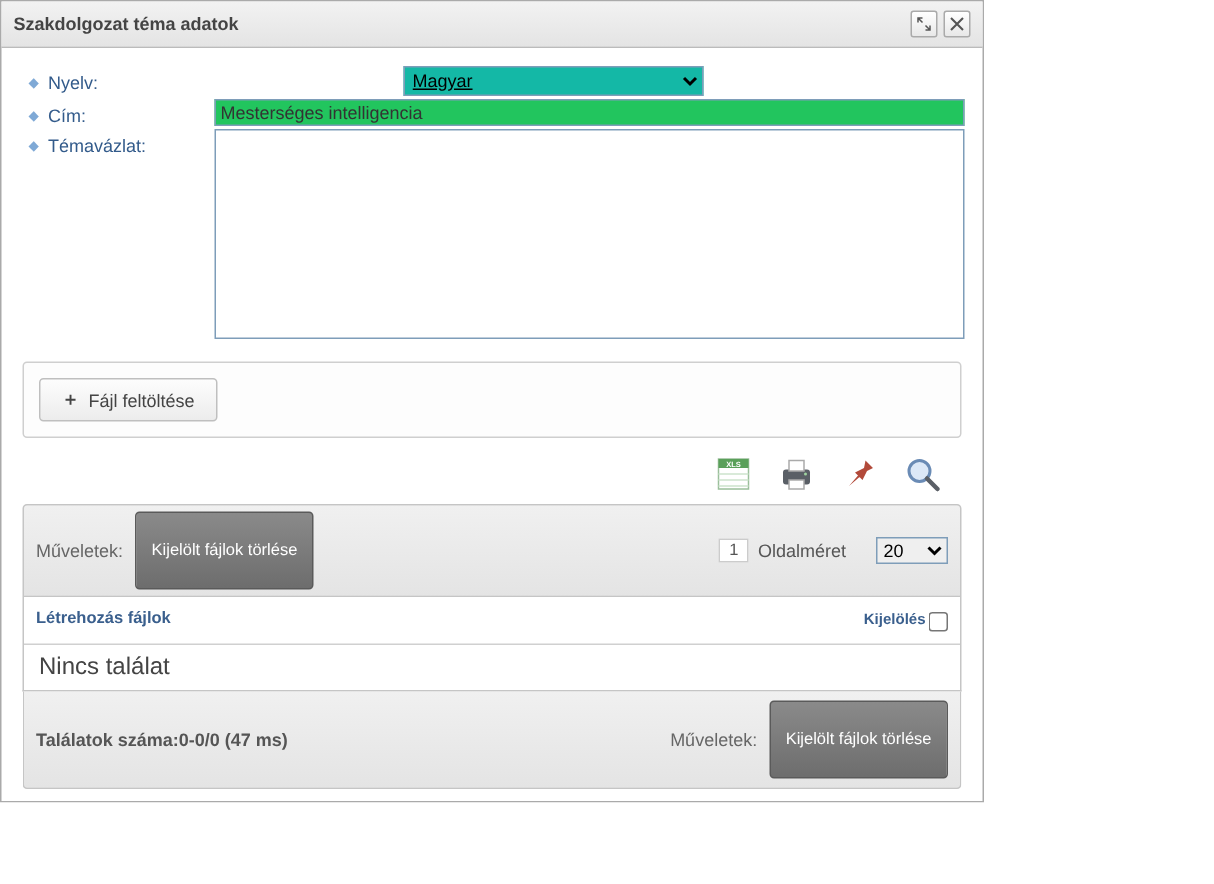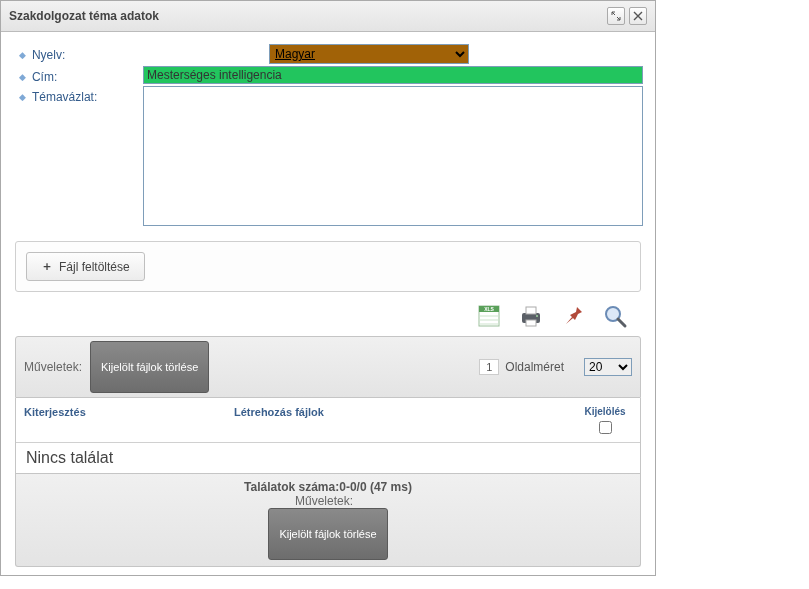--- a/index.html
+++ b/index.html
@@ -51,21 +51,21 @@
   }
   .diamond {
     color: #7fa9d6;
     font-size: 9px;
     line-height: 14px;
   }
   .form-field { flex: 1; padding-right: 4px; }
   select.lang {
     width: 200px;
     border: 1px solid #7e9db9;
-    background: #a16207;
+    background: #14b8a6;
     font-size: 12px;
     padding: 1px;
     text-decoration: underline;
   }
   input.title {
     width: 500px;
     border: 1px solid #7e9db9;
     background: #22c55e;
     padding: 1px 3px;
     font-size: 12px;
@@ -153,41 +153,41 @@
     font-weight: bold;
     color: #3a5f8d;
     font-size: 11px;
   }
   .col-name { flex: 0 0 160px; }
   .col-ext { flex: 0 0 210px; }
   .col-date { flex: 1; }
   .col-sel {
     flex: 0 0 70px;
     display: flex;
-    flex-direction: column;
+    flex-direction: row;
     align-items: center;
     padding: 4px;
     gap: 2px;
   }
   .col-sel .sel-label { font-size: 10px; color: #3a5f8d; font-weight: bold; }
   .col-sel input[type=checkbox]{ margin-top:2px; }
   .no-results {
     padding: 6px 10px;
     font-size: 16px;
     color: #444;
     background: #fff;
   }
   .tfoot {
     background: linear-gradient(#f0f0f0, #e4e4e4);
     border: 1px solid #c5c5c5;
     border-top: none;
     border-radius: 0 0 3px 3px;
     margin: 0 6px;
     padding: 6px 8px;
-    display: flex; align-items: center; flex-direction: column;
+    display: flex; align-items: center;
   }
   .tfoot .count { font-weight: bold; color: #555; }
   .tfoot .spacer { flex: 1; }
   .dialog-footer {
     border-top: 1px solid #c5c5c5;
     background: linear-gradient(#f4f4f4, #e8e8e8);
     padding: 6px;
     margin-top: 30px;
     display: flex;
     gap: 4px;
@@ -300,21 +300,20 @@
       <div class="spacer"></div>
       <span class="page-num">1</span>
       <span class="pagesize-label">Oldalméret</span>
       <select class="pagesize">
         <option>20</option>
       </select>
     </div>
 
     <div class="table-wrap">
       <div class="thead">
-        <div class="col col-ext">Kiterjesztés</div>
         <div class="col col-date">Létrehozás fájlok</div>
         <div class="col col-sel">
           <span class="sel-label">Kijelölés</span>
           <input type="checkbox" style="">
         </div>
       </div>
       <div class="no-results">Nincs találat</div>
     </div>
 
     <div class="tfoot">

